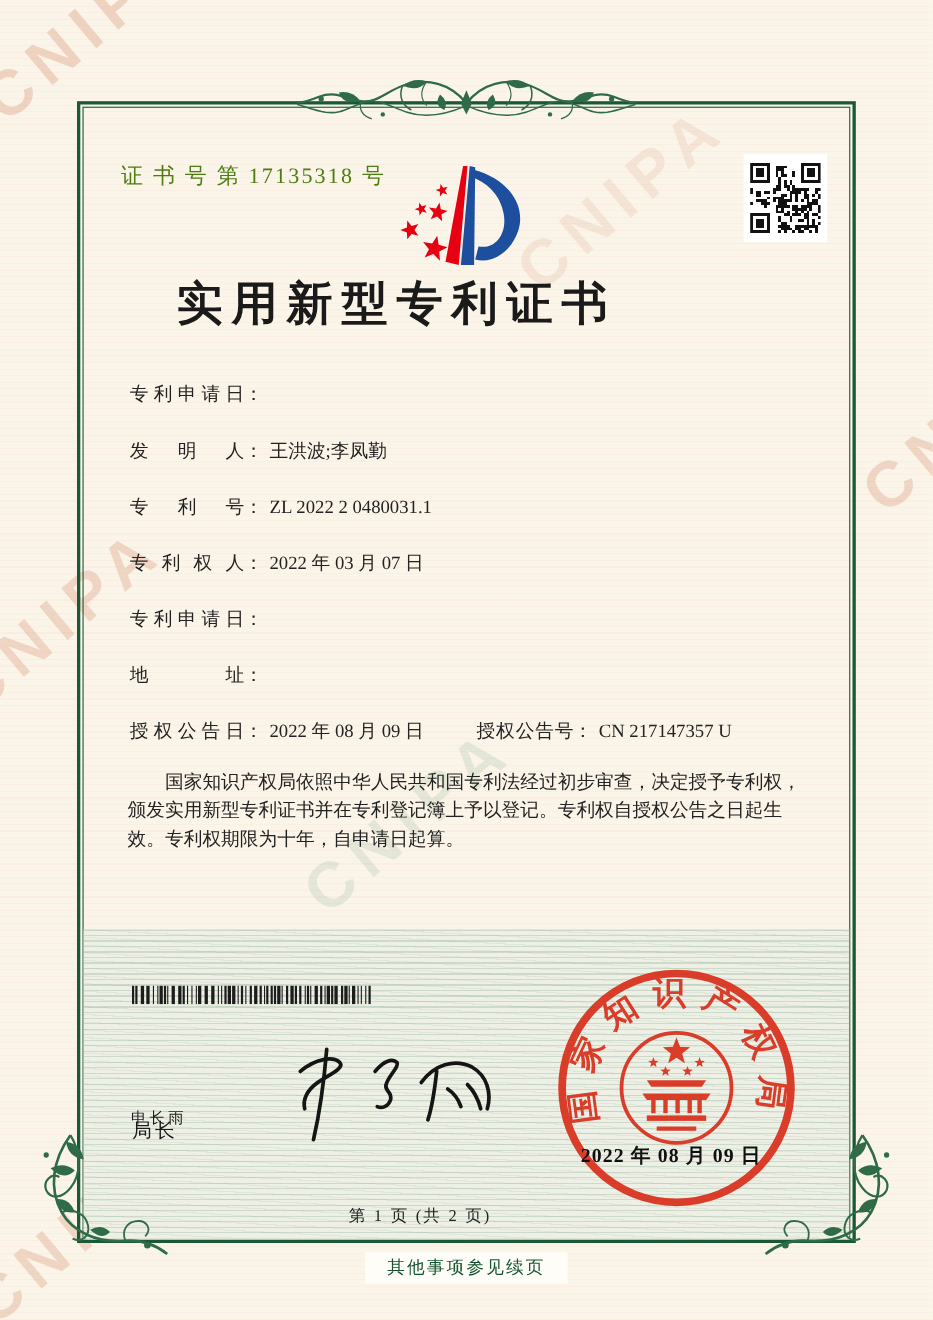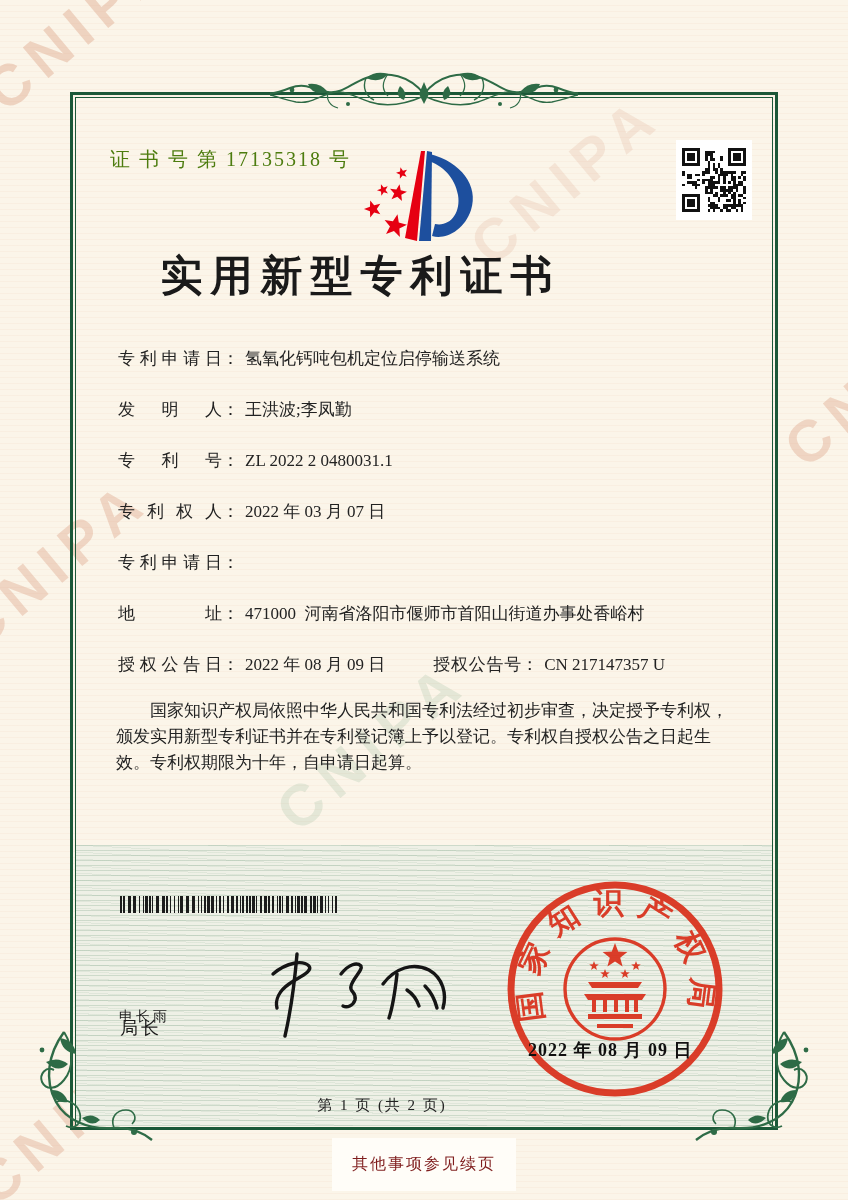--- a/index.html
+++ b/index.html
@@ -72,21 +72,21 @@
   .seal-date{
     position:absolute;left:528px;top:1038px;font-size:18px;letter-spacing:1px;
     color:#101010;font-weight:bold;z-index:5;
   }
   .page-info{
     position:absolute;left:0;top:1096px;width:764px;text-align:center;
     font-size:15px;letter-spacing:2px;color:#222;
   }
   .continuation{
     position:absolute;left:50%;transform:translateX(-50%);top:1138px;
-    background:#fffdf8;padding:16px 20px;font-size:16px;letter-spacing:2px;color:#7f1d1d;
+    background:#fffdf8;padding:4px 20px;font-size:16px;letter-spacing:2px;color:#14532d;
   }
 </style>
 </head>
 <body>
 
 <div class="sheet-texture"></div>
 
 <div class="watermark" style="left:-34px;top:-8px;color:rgba(216,150,118,0.35);">CNIPA</div>
 <div class="watermark" style="left:452px;top:146px;color:rgba(216,150,118,0.17);">CNIPA</div>
 <div class="watermark" style="left:766px;top:348px;color:rgba(216,150,118,0.33);">CNIPA</div>
@@ -457,21 +457,20 @@
       <rect x="23" y="24" width="1" height="1" fill="#111"></rect>
     </svg>
 </div>
 
 <div class="title">实用新型专利证书</div>
 
 <div class="fields">
   <div class="frow">
     <span class="flabel">专利申请日</span>
       <span class="colon">：</span>
-    <span class="fvalue">氢氧化钙吨包机定位启停输送系统</span>
   </div>
   <div class="frow">
     <span class="flabel">发明人</span>
       <span class="colon">：</span>
     <span class="fvalue">王洪波;李凤勤</span>
   </div>
   <div class="frow">
     <span class="flabel">专利号</span>
       <span class="colon">：</span>
     <span class="fvalue">ZL 2022 2 0480031.1</span>
@@ -481,21 +480,20 @@
       <span class="colon">：</span>
     <span class="fvalue">2022 年 03 月 07 日</span>
   </div>
   <div class="frow">
     <span class="flabel">专利申请日</span>
       <span class="colon">：</span>
   </div>
   <div class="frow">
     <span class="flabel">地址</span>
       <span class="colon">：</span>
-    <span class="fvalue">471000  河南省洛阳市偃师市首阳山街道办事处香峪村</span>
   </div>
   <div class="frow">
     <span class="flabel">授权公告日</span>
       <span class="colon">：</span>
     <span class="fvalue">2022 年 08 月 09 日</span>
     <span class="fcol2">
       <span class="flabel2">授权公告号</span>
         <span class="colon">：</span>
       <span class="fvalue">CN 217147357 U</span>
     </span>

